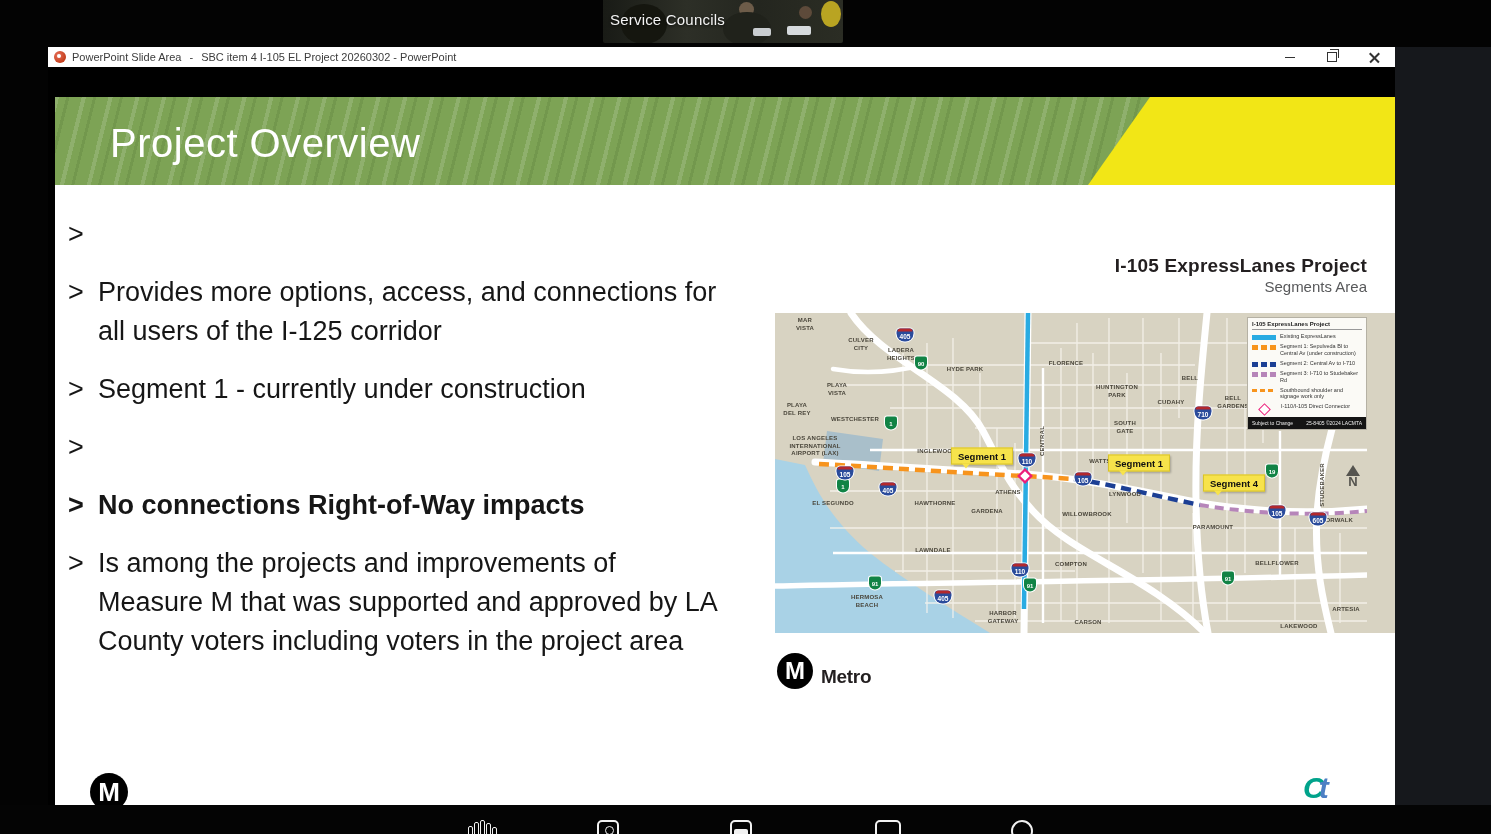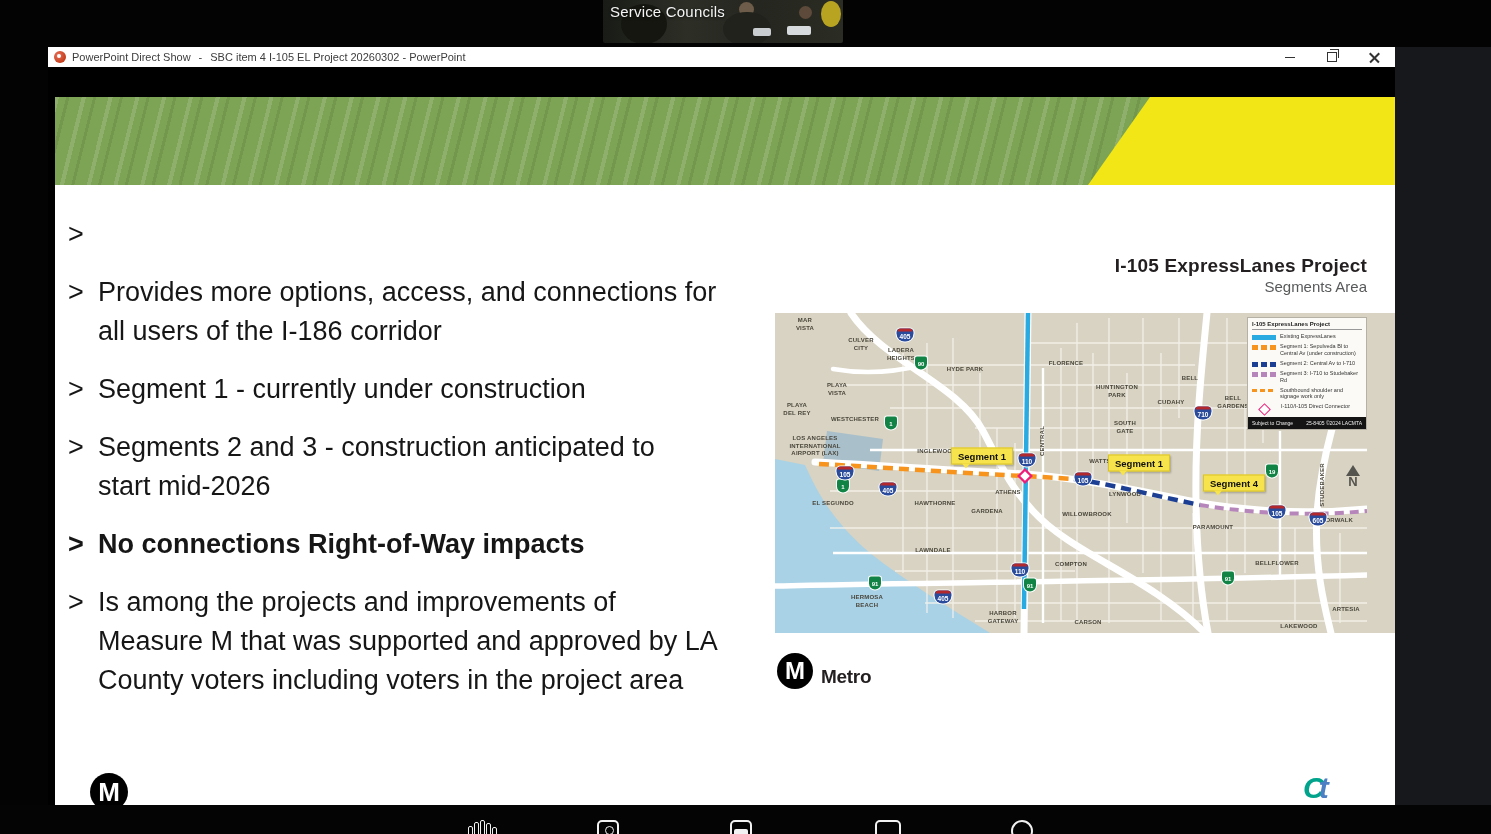--- a/index.html
+++ b/index.html
@@ -4,21 +4,21 @@
 <style>
   html,body{margin:0;padding:0;}
   body{width:1491px;height:834px;background:#030303;position:relative;overflow:hidden;
        font-family:"Liberation Sans",sans-serif;-webkit-font-smoothing:antialiased;}
   .abs{position:absolute;}
 
   
   #right-dark{left:1395px;top:47px;width:96px;height:787px;background:#16181c;}
   #thumb{left:603px;top:0;width:240px;height:43px;background:linear-gradient(90deg,#191b16,#2d2f27 35%,#24261f 65%,#2b2d24);overflow:hidden;border-radius:0 0 2px 2px;}
   #thumb .blob{position:absolute;border-radius:50%;}
-  #thumb-label{position:absolute;left:7px;top:3px;color:#f4f4f4;font-size:15px;
+  #thumb-label{position:absolute;left:7px;top:11px;color:#f4f4f4;font-size:15px;
                text-shadow:0 1px 3px rgba(0,0,0,.8);letter-spacing:.2px;}
 
   
   #win{left:48px;top:47px;width:1347px;height:787px;background:#000;}
   #titlebar{position:absolute;left:0;top:0;width:100%;height:20px;background:#fff;display:flex;align-items:center;box-sizing:border-box;padding-left:6px;}
   #pp-icon{width:12px;height:12px;border-radius:50%;background:radial-gradient(circle at 35% 35%,#e8705a,#c43e1c 70%);margin-right:6px;position:relative;flex:0 0 auto;}
   #pp-icon::after{content:"";position:absolute;left:3px;top:3px;width:4px;height:4px;border-radius:50%;background:#fff;}
   .tb-text{font-size:11px;color:#3c3c3c;white-space:nowrap;}
   .tb-sep{margin:0 8px;color:#3c3c3c;font-size:11px;}
   #tb-controls{margin-left:auto;display:flex;align-items:center;height:100%;}
@@ -124,61 +124,60 @@
   <div class="blob" style="left:196px;top:6px;width:13px;height:13px;background:#5d4a3a;"></div>
   <div class="blob" style="left:218px;top:1px;width:20px;height:26px;background:#b9a422;"></div>
   <div class="blob" style="left:184px;top:26px;width:24px;height:9px;background:#d6dadd;border-radius:2px;"></div>
   <div class="blob" style="left:150px;top:28px;width:18px;height:8px;background:#c9cdd0;border-radius:2px;"></div>
   <div id="thumb-label">Service Councils</div>
 </div>
 
 <div class="abs" id="win">
   <div id="titlebar">
     <span id="pp-icon"></span>
-    <span class="tb-text">PowerPoint Direct Show</span>
+    <span class="tb-text">PowerPoint Slide Area</span>
     <span class="tb-sep">-</span>
     <span class="tb-text">SBC item 4 I-105 EL Project 20260302 - PowerPoint</span>
     <div id="tb-controls">
       <div class="tb-btn">
           <span class="glyph-min"></span>
         </div>
       <div class="tb-btn">
           <span class="glyph-restore"></span>
         </div>
       <div class="tb-btn">
           <span class="glyph-close"></span>
         </div>
     </div>
   </div>
 
   <div class="abs" id="slide">
     <div id="banner"></div>
     <div id="banner-yellow"></div>
+    <div id="slide-title">Project Overview</div>
 
     <div id="bullets">
 
         <div class="bullet">
           <span class="marker">&gt;</span>
         </div>
 
         <div class="bullet">
           <span class="marker">&gt;</span>
           <span class="btext">Provides more options, access, and connections for
-all users of the I-186 corridor</span>
+all users of the I-125 corridor</span>
         </div>
 
         <div class="bullet">
           <span class="marker">&gt;</span>
           <span class="btext">Segment 1 - currently under construction</span>
         </div>
 
         <div class="bullet">
           <span class="marker">&gt;</span>
-          <span class="btext">Segments 2 and 3 - construction anticipated to
-start mid-2026</span>
         </div>
 
         <div class="bullet bold">
           <span class="marker">&gt;</span>
           <span class="btext">No connections Right-of-Way impacts</span>
         </div>
 
         <div class="bullet">
           <span class="marker">&gt;</span>
           <span class="btext">Is among the projects and improvements of

